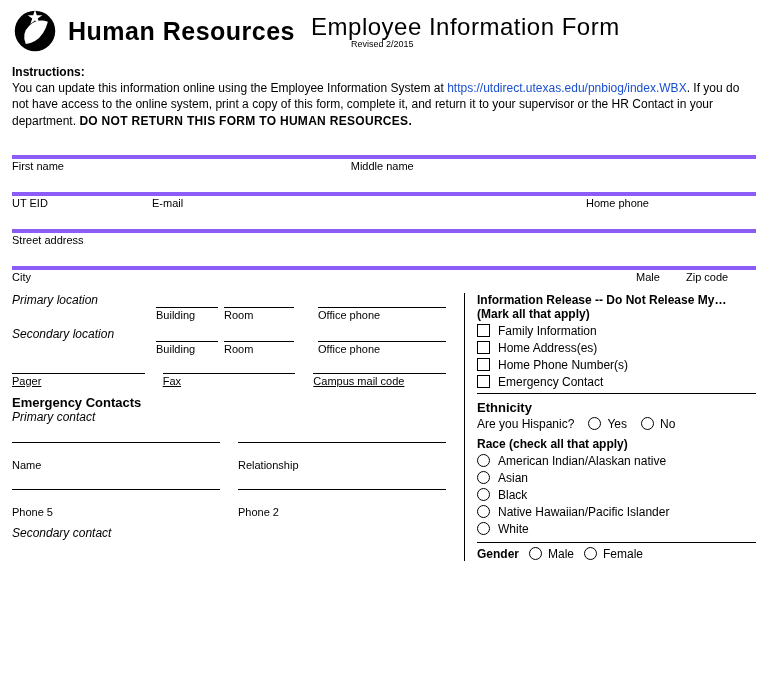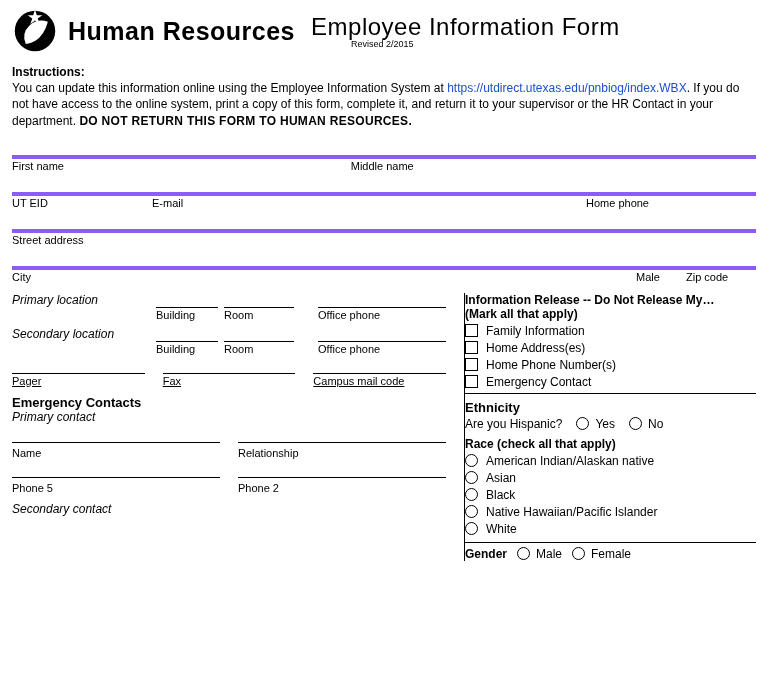--- a/index.html
+++ b/index.html
@@ -14,21 +14,21 @@
   .instructions-label { font-weight: bold; }
   .link { color: #1a4fcf; }
   .emph { font-weight: bold; letter-spacing: 0.3px; }
   .section-gap { height: 26px; }
   .field-row { display: flex; border-top: 4px solid #8b5cf6; padding-top: 1px; margin-top: 2px; }
   .first-row { margin-top: 0; }
   .field-label { font-size: 11px; padding-right: 6px; }
   .flex1 { flex: 1; }
   .office-block { display: flex; margin-top: 10px; gap: 18px; }
   .left-col { flex: 1.05; }
-  .right-col { flex: 1; border-left: 1px solid #000; }
+  .right-col { flex: 1; border-left: 1px solid #000; padding-left: 12px; }
   .sec-heading { font-weight: bold; font-size: 13px; margin-bottom: 0px; }
   .italic { font-style: italic; font-size: 12px; }
   .uline-field { border-top: 1px solid #000; font-size: 11px; padding-top: 1px; }
   .uline-field.short { width: 62px; }
   .uline-field.room { width: 70px; }
   .uline-field.phone { width: 128px; }
   .bottom-row { display: flex; gap: 18px; margin-top: 18px; text-decoration: underline; }
   .bottom-field { flex: 1; }
   .check-row { display: flex; align-items: center; gap: 8px; margin: 3px 0; }
   .checkbox { width: 13px; height: 13px; border: 1px solid #000; flex-shrink: 0; }
@@ -36,21 +36,21 @@
   .right-sec { margin-top: 6px; }
   .right-sec.first { margin-top: 0; }
   .ethnicity-row { display: flex; align-items: center; gap: 14px; margin-top: 2px; }
   .radio-lbl { display: flex; align-items: center; gap: 6px; }
   .gender-row { display: flex; align-items: center; gap: 10px; margin-top: 6px; border-top:1px solid #000; padding-top:4px;}
   .hr-divider { border-top: 1px solid #000; margin-top: 4px; }
   .loc-row { display:flex; align-items:flex-end; gap:6px; }
   .loc-label-col { width:138px; }
   .spacer18 { height:18px; }
   .ec-row { display:flex; gap:18px; margin-top:18px;}
-  .ec-field { flex:1; border-top:1px solid #000; font-size:11px; padding-top:4px;}
+  .ec-field { flex:1; border-top:1px solid #000; font-size:11px; padding-top:16px;}
 </style>
 </head>
 <body>
 
 <div class="header">
   <svg class="logo" viewBox="0 0 100 100">
     <circle cx="50" cy="50" r="44" fill="#000"></circle>
     <path d="M30 78 Q20 55 38 38 Q55 22 78 30 Q70 60 50 72 Q40 78 30 78 Z" fill="#fff"></path>
     <polygon points="50,4 54,16 66,16 56,23 60,35 50,27 40,35 44,23 34,16 46,16" fill="#fff"></polygon>
   </svg>

